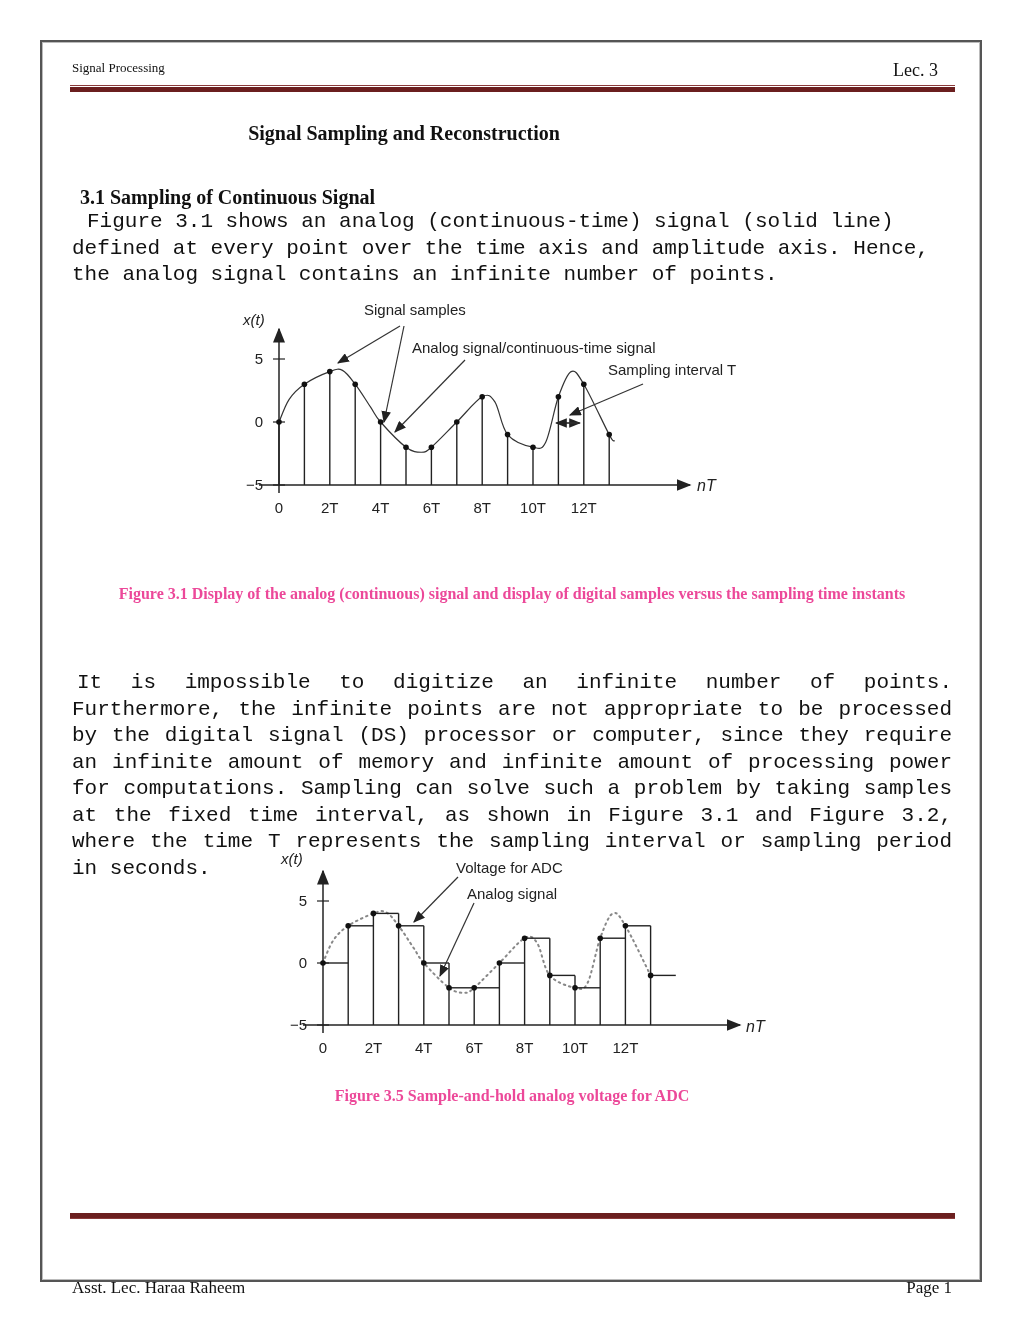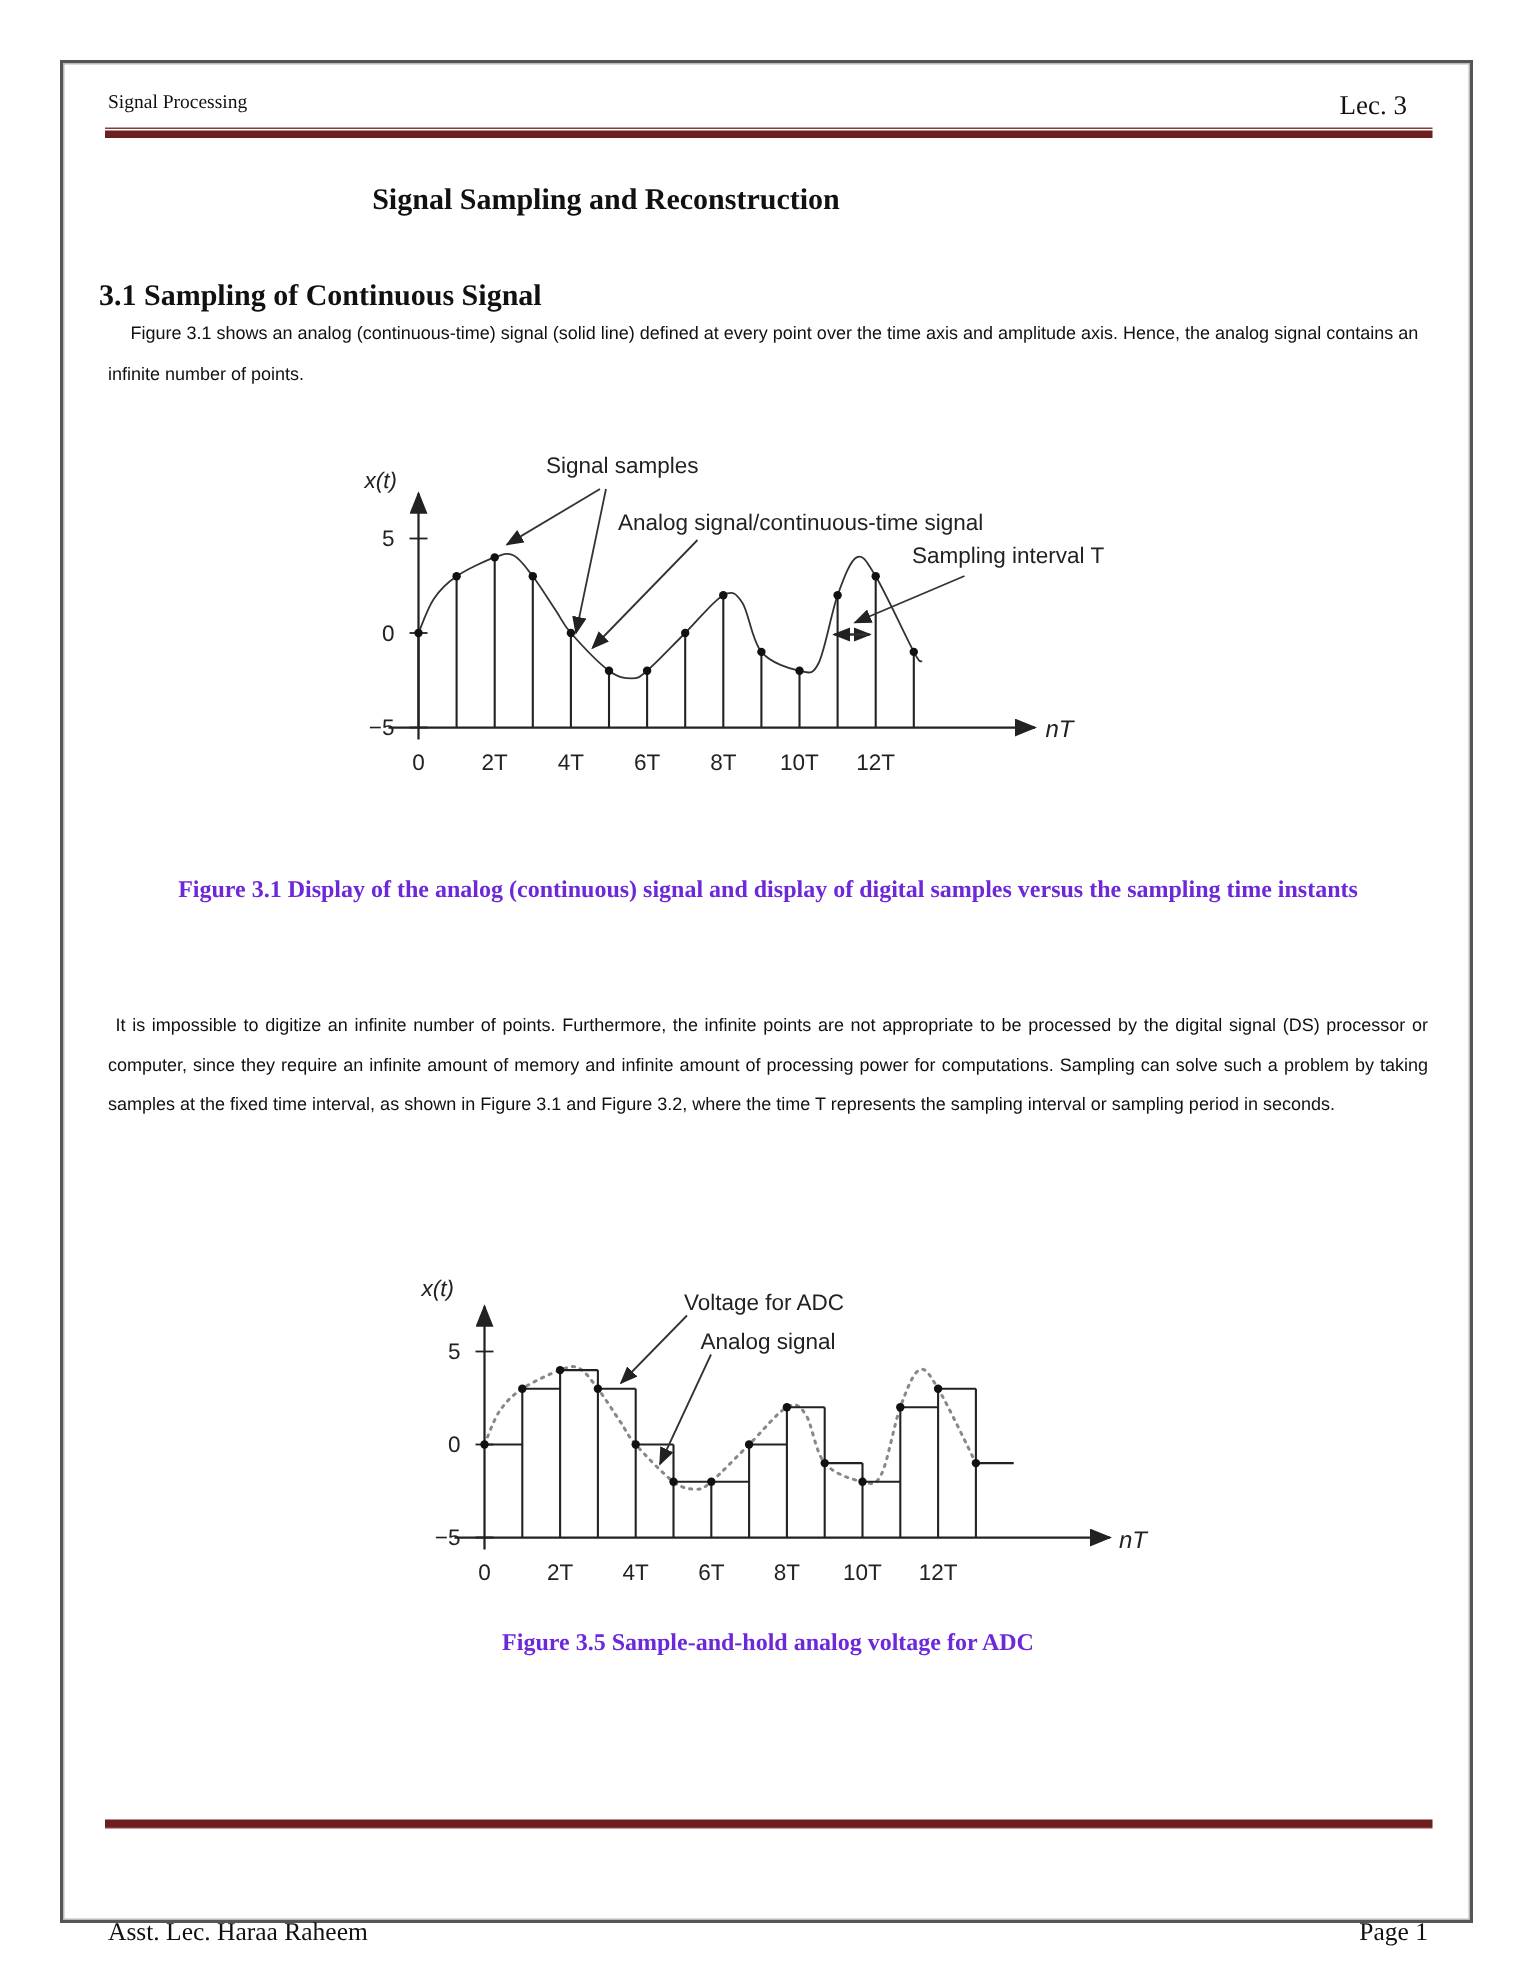--- a/index.html
+++ b/index.html
@@ -8,27 +8,27 @@
     border:2px solid #555; box-shadow: inset 0 0 0 1px #bbb; box-sizing:border-box; }
   .hdr { position:absolute; left:72px; top:60px; width:866px; font-family:"DejaVu Serif", serif;
     font-size:17px; color:#111; }
   .hdr .left { position:absolute; left:0; top:0; font-family:"Liberation Serif", serif; font-size:13px; }
   .hdr .right { position:absolute; right:0; top:0; font-family:"Liberation Serif", serif; font-size:18px;text-align:center; }
   .rule { position:absolute; left:70px; width:885px; }
   .rule .thin { height:1px; background:#8b3a3a; }
   .rule .thick { height:5px; background:#6b1f1f; margin-top:1px; }
   .title { position:absolute; left:0; width:808px; top:122px; text-align:center;
     font-family:"Liberation Serif", serif; font-weight:bold; font-size:20px; color:#111; }
-  .h2 { position:absolute; left:66px; top:186px; font-family:"Liberation Serif", serif;
+  .h2 { position:absolute; left:80px; top:186px; font-family:"Liberation Serif", serif;
     font-weight:bold; font-size:20px; color:#111; }
-  .para { position:absolute; left:72px; width:880px; font-family:Liberation Sans, sans-serif;
-    font-size:12px; color:#111; line-height:26.5px; }
+  .para { position:absolute; left:72px; width:880px; font-family:Liberation Mono, monospace;
+    font-size:21px; color:#111; line-height:26.5px; }
   .justify { text-align:justify; }
   .caption { position:absolute; left:72px; width:880px; text-align:center;
-    font-family:"Liberation Serif", serif; font-weight:bold; font-size:16px; line-height:25px; color:#6d28d9; }
+    font-family:"Liberation Serif", serif; font-weight:bold; font-size:16px; line-height:25px; color:#ec4899; }
   .ftr { position:absolute; left:72px; top:1278px; width:880px; font-family:"Liberation Serif", serif; font-size:17px; color:#111; }
   .ftr .right { position:absolute; right:0; top:0; }
   svg text { font-family:"Liberation Sans", sans-serif; fill:#222; }
 </style>
 </head>
 <body>
 
 <div class="page-border"></div>
 
 <div class="hdr">

